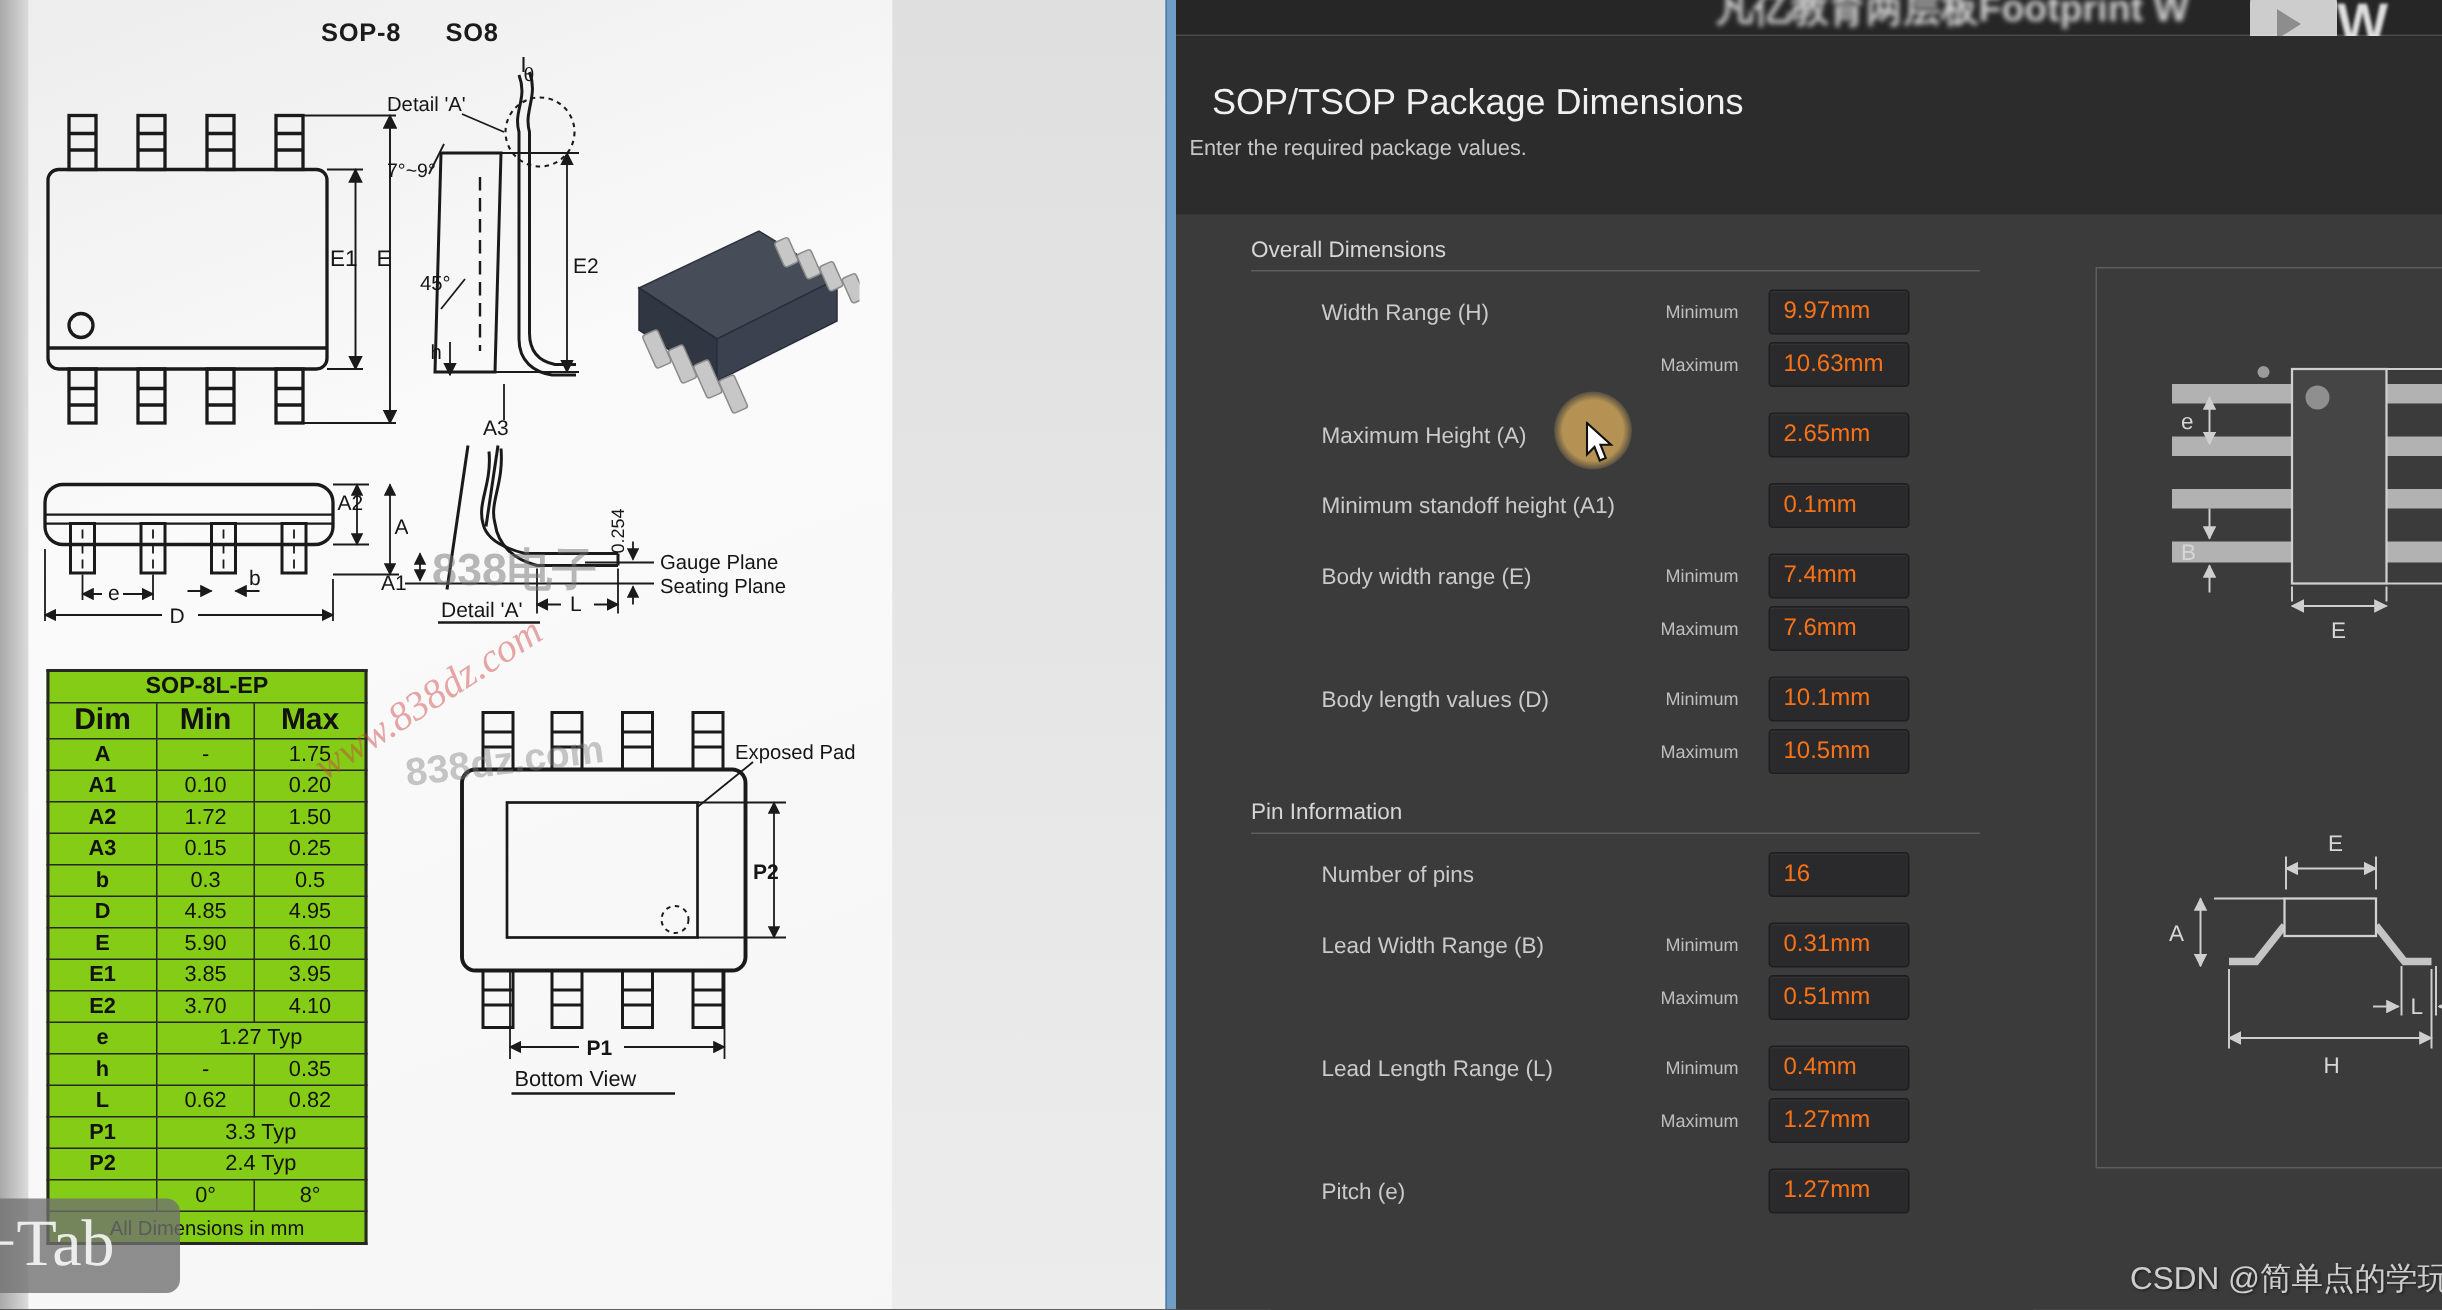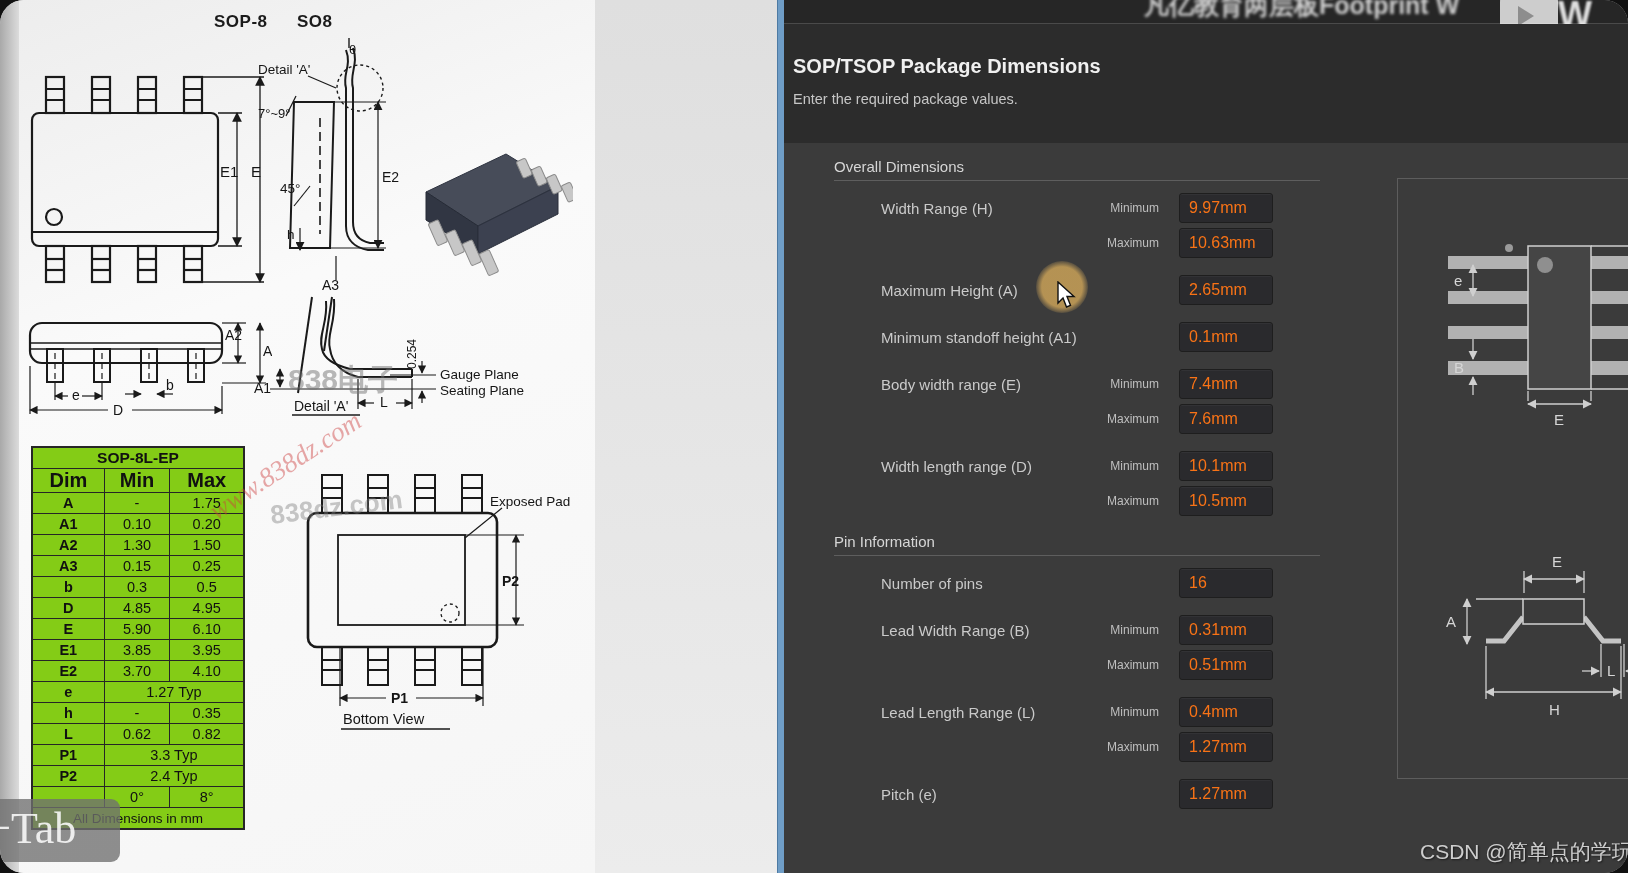--- a/index.html
+++ b/index.html
@@ -1,17 +1,17 @@
 <!DOCTYPE html>
 <html><head>
 <meta charset="utf-8">
 <style>
   html,body{margin:0;padding:0;background:#111;}
   #root{position:relative;width:1628px;height:873px;overflow:hidden;
-        font-family:"Liberation Sans","DejaVu Sans",sans-serif;background:#e4e4e4;border-radius:24px;}
+        font-family:"Liberation Sans","DejaVu Sans",sans-serif;background:#e4e4e4;}
   
   #left-margin{position:absolute;left:0;top:0;width:19px;height:873px;
         background:linear-gradient(to right,#a9a9a9,#dcdcdc);}
   #ds-page{position:absolute;left:19px;top:0;width:576px;height:873px;
         background:linear-gradient(160deg,#ededed 0%,#fafafa 35%,#f6f6f6 100%);}
   #right-gap{position:absolute;left:595px;top:0;width:182px;height:873px;
         background:linear-gradient(180deg,#dfdfdf,#ececec);}
   #divider{position:absolute;left:777px;top:0;width:7px;height:873px;background:#6f9dc6;
         border-left:1px solid #4d7aa3;border-right:1px solid #3f6e99;}
   .ds-title{position:absolute;font-size:17px;font-weight:bold;color:#1b1b1b;letter-spacing:.5px;}
@@ -43,21 +43,21 @@
         border-bottom:1px solid #4a4a4a;overflow:hidden;}
   #video-title{position:absolute;left:360px;top:-11px;font-size:25px;font-weight:bold;
         color:rgba(235,235,235,.85);filter:blur(1.6px);white-space:nowrap;}
   #logo{position:absolute;left:716px;top:-10px;width:58px;height:50px;border-radius:12px;
         background:rgba(248,248,248,.8);}
   #logo .tri{position:absolute;left:18px;top:16px;width:0;height:0;border-left:16px solid rgba(90,90,90,.55);
         border-top:10px solid transparent;border-bottom:10px solid transparent;}
   #logo-w{position:absolute;left:774px;top:-6px;font-size:36px;font-weight:bold;
         color:rgba(255,255,255,.85);filter:blur(1px);}
   #dlg-header{position:absolute;left:0;top:24px;width:844px;height:119px;background:#2c2c2c;}
-  #dlg-title{position:absolute;left:9px;top:31px;font-size:20px;font-weight:bold;color:#f0f0f0;}
+  #dlg-title{position:absolute;left:24px;top:31px;font-size:24px;font-weight:normal;color:#f0f0f0;}
   #dlg-sub{position:absolute;left:9px;top:67px;font-size:14.5px;color:#c6c6c6;}
   #dlg-body{position:absolute;left:0;top:143px;width:844px;height:730px;background:#3b3b3b;
         padding-top:15px;box-sizing:border-box;}
   .section-title{margin-left:50px;width:486px;font-size:15px;color:#d6d6d6;
         padding-bottom:5px;border-bottom:1px solid #5e5e5e;margin-bottom:12px;}
   .section+.section{margin-top:14px;}
   .frow{position:relative;margin-left:97px;width:392px;margin-bottom:17px;}
   .flabel{position:absolute;left:0;top:7px;font-size:15px;color:#cacaca;white-space:nowrap;}
   .ffields{display:flex;flex-direction:column;gap:5px;}
   .ffield{display:flex;align-items:center;justify-content:flex-end;gap:10px;height:30px;}
@@ -334,21 +334,21 @@
             <td>-</td>
             <td>1.75</td>
           </tr>
           <tr>
             <td class="dim">A1</td>
             <td>0.10</td>
             <td>0.20</td>
           </tr>
           <tr>
             <td class="dim">A2</td>
-            <td>1.30</td>
+            <td>1.72</td>
             <td>1.50</td>
           </tr>
           <tr>
             <td class="dim">A3</td>
             <td>0.15</td>
             <td>0.25</td>
           </tr>
           <tr>
             <td class="dim">b</td>
             <td>0.3</td>
@@ -466,21 +466,21 @@
                   <span class="fqual">Minimum</span>
                   <input type="text" class="finput" value="7.4mm" style="">
                 </div>
                 <div class="ffield">
                   <span class="fqual">Maximum</span>
                   <input type="text" class="finput" value="7.6mm" style="">
                 </div>
               </div>
             </div>
             <div class="frow">
-              <div class="flabel">Width length range (D)</div>
+              <div class="flabel">Body length values (D)</div>
               <div class="ffields">
                 <div class="ffield">
                   <span class="fqual">Minimum</span>
                   <input type="text" class="finput" value="10.1mm" style="">
                 </div>
                 <div class="ffield">
                   <span class="fqual">Maximum</span>
                   <input type="text" class="finput" value="10.5mm" style="">
                 </div>
               </div>

